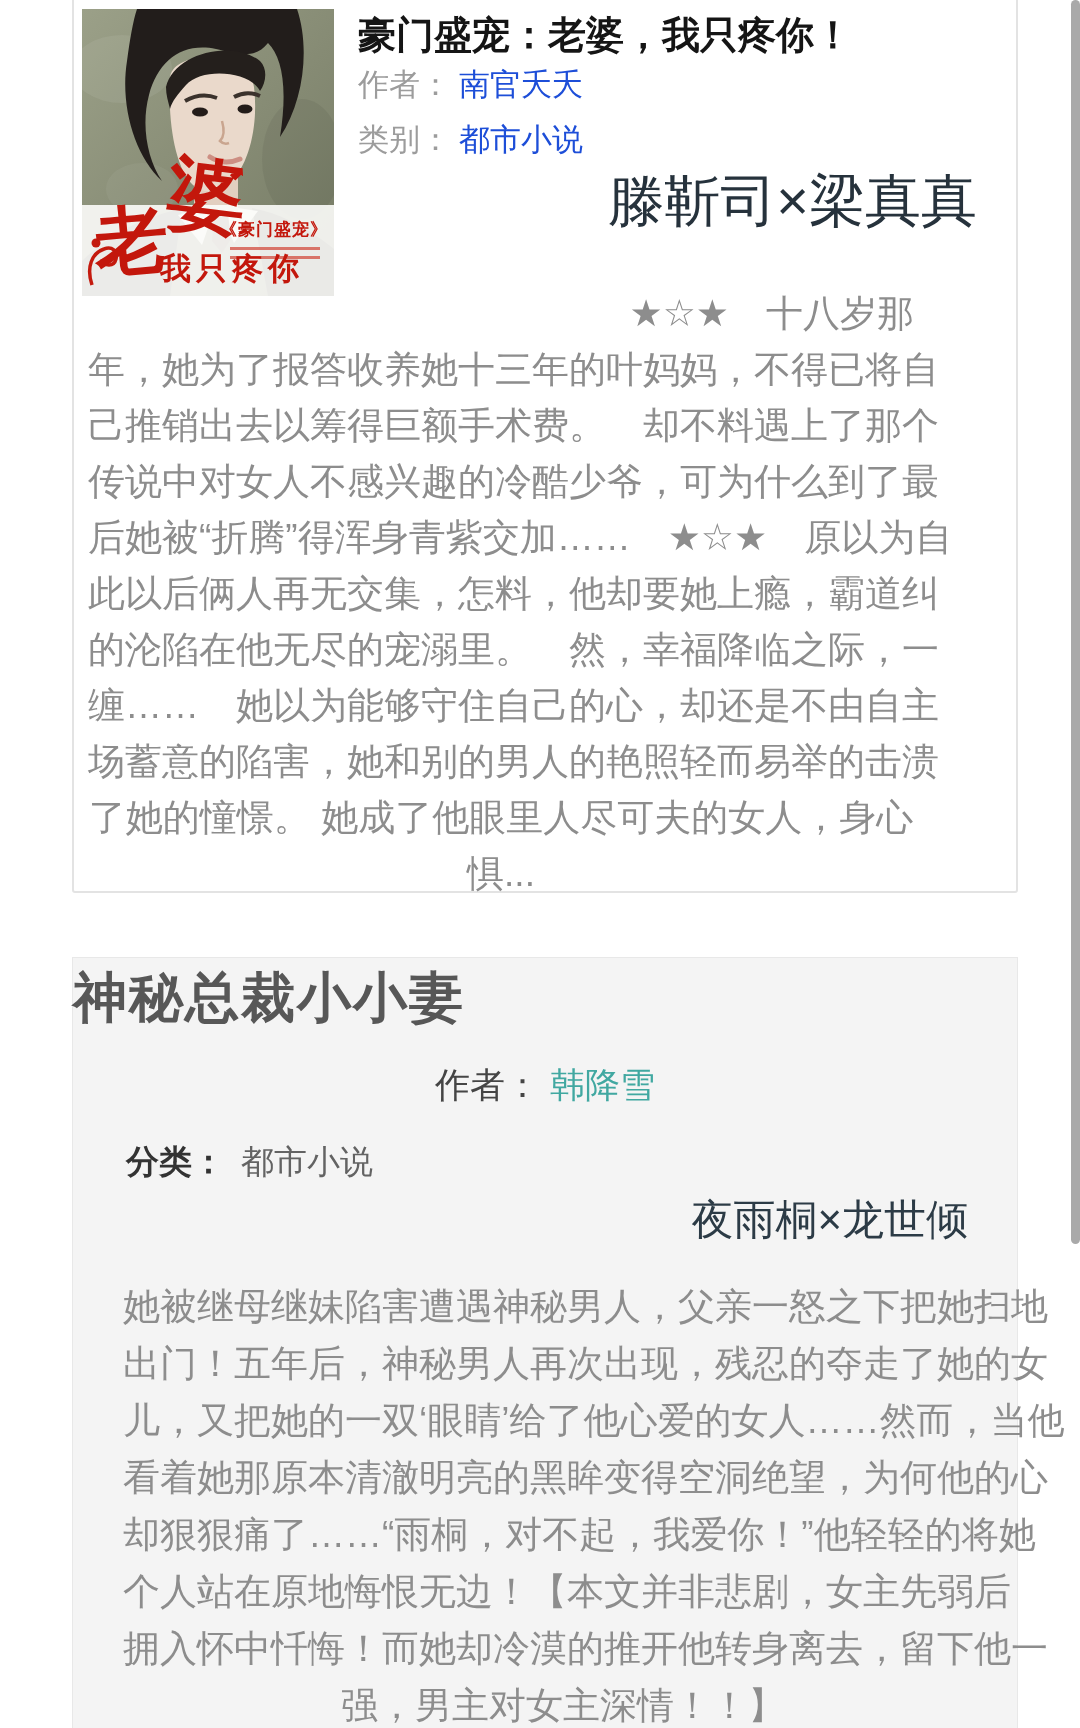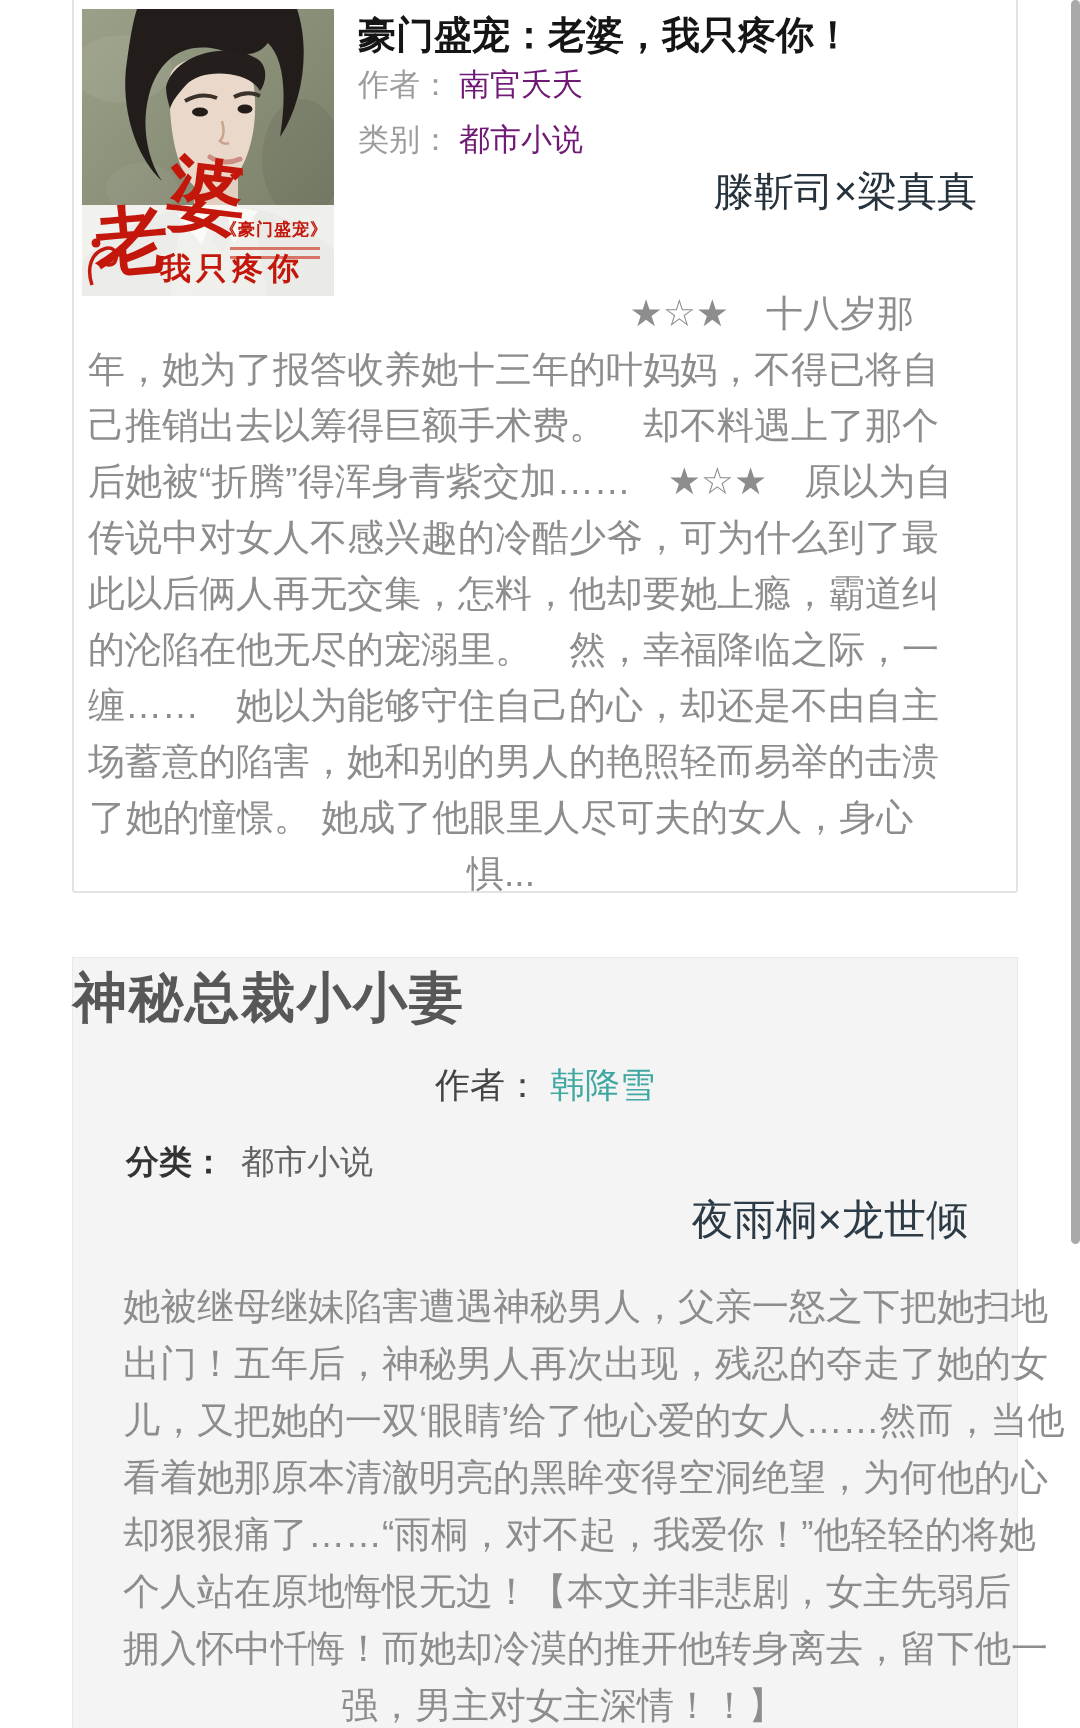--- a/index.html
+++ b/index.html
@@ -34,23 +34,23 @@
   .cover-bar2{left:148px;top:247px;width:90px;}
   
   .b1-title{
     position:absolute;left:284px;top:14px;font-size:38px;font-weight:bold;
     color:#151515;white-space:nowrap;
   }
   .meta-row{position:absolute;font-size:31px;white-space:nowrap;}
   .b1-author{left:284px;top:68px;}
   .b1-cat{left:284px;top:123px;}
   .meta-label{color:#9c9c9c;margin-right:8px;margin-top:28px;}
-  .blue-link{color:#701a75;text-decoration:none;cursor:pointer;}
+  .blue-link{color:#1d4ed8;text-decoration:none;cursor:pointer;}
   .b1-pairing{
-    position:absolute;right:39px;top:168px;font-size:40px;color:#26323c;
+    position:absolute;right:39px;top:168px;font-size:56px;color:#26323c;
     white-space:nowrap;
   }
   .desc{position:absolute;color:#8d8d8d;}
   .desc .dline{white-space:nowrap;text-align:center;}
   .desc1{left:14px;top:290px;width:826px;font-size:37px;}
   .desc1 .dline{height:56px;line-height:56px;}
   .desc1 .dline:first-child{text-align:right;}
   .desc2{left:14px;top:320px;width:916px;font-size:37px;}
   .desc2 .dline{height:57px;line-height:57px;margin-left:36px;}
   
@@ -134,22 +134,22 @@
   <div class="meta-row b1-cat">
     <span class="meta-label">类别：</span><a class="blue-link">都市小说</a>
   </div>
 
   <div class="b1-pairing">滕靳司×梁真真</div>
 
   <div class="desc desc1">
       <div class="dline">★☆★　十八岁那</div>
       <div class="dline">年，她为了报答收养她十三年的叶妈妈，不得已将自</div>
       <div class="dline">己推销出去以筹得巨额手术费。　却不料遇上了那个</div>
+      <div class="dline">传说中对女人不感兴趣的冷酷少爷，可为什么到了最</div>
       <div class="dline">后她被“折腾”得浑身青紫交加……　★☆★　原以为自</div>
-      <div class="dline">传说中对女人不感兴趣的冷酷少爷，可为什么到了最</div>
       <div class="dline">此以后俩人再无交集，怎料，他却要她上瘾，霸道纠</div>
       <div class="dline">的沦陷在他无尽的宠溺里。　然，幸福降临之际，一</div>
       <div class="dline">缠……　她以为能够守住自己的心，却还是不由自主</div>
       <div class="dline">场蓄意的陷害，她和别的男人的艳照轻而易举的击溃</div>
       <div class="dline">了她的憧憬。 她成了他眼里人尽可夫的女人，身心</div>
       <div class="dline">惧...</div>
     </div>
 </div>
 
 <div class="card card2">

